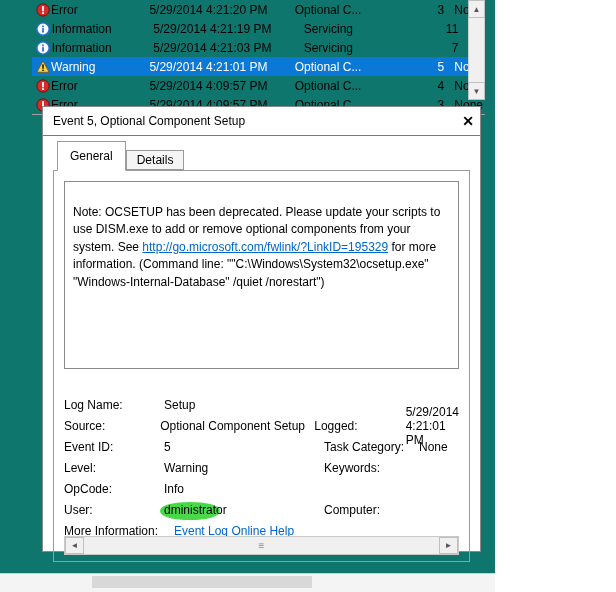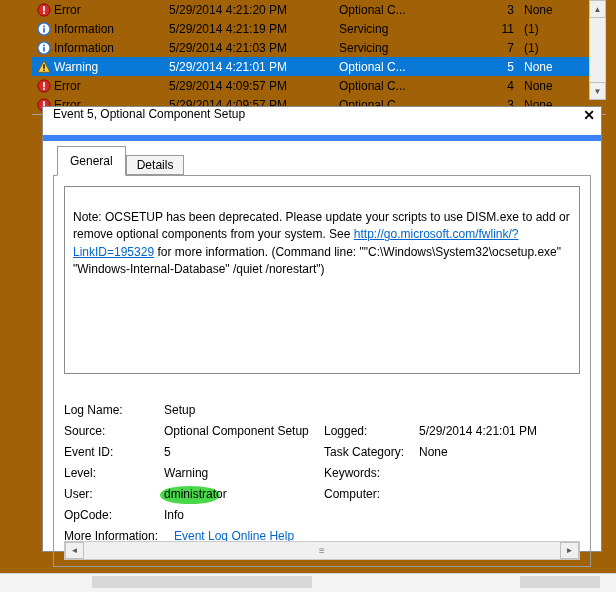--- a/index.html
+++ b/index.html
@@ -1,35 +1,35 @@
 <!DOCTYPE html>
 <html><head>
 <meta charset="utf-8">
 <style>
   html,body{margin:0;padding:0;font-family:"Segoe UI",Tahoma,sans-serif;font-size:12px;color:#000;background:#fff}
-  .app{width:616px;height:592px;position:relative;background:#a16207;overflow:hidden}
+  .app{width:495px;height:592px;position:relative;background:#0f766e;overflow:hidden}
   
   .list{position:absolute;left:32px;top:0;right:10px;border-bottom:1px solid #a0a0a0}
   .row{display:flex;align-items:center;height:19px;padding:0 2px;white-space:nowrap}
   .row.sel{background:#0a78d6;color:#fff}
   .c-icon{width:20px;display:flex;justify-content:center}
   .c-level{width:115px}
   .c-date{width:170px}
   .c-src{width:130px}
   .c-id{width:45px;text-align:right;padding-right:10px}
   .c-cat{flex:1}
   .ic{width:14px;height:14px}
   .vscroll{position:absolute;right:0;top:0;width:17px;height:100px}
   .vscroll .track{position:absolute;inset:0;background:#f0f0f0;border:1px solid #d0d0d0}
   .vscroll .btn{position:absolute;left:0;right:0;height:16px;background:#f0f0f0;border:1px solid #c0c0c0;display:flex;align-items:center;justify-content:center;font-size:8px;color:#555}
   .vscroll .up{top:0}
   .vscroll .down{bottom:0}
   
   .pane{position:absolute;left:42px;right:14px;top:106px;bottom:40px;border:1px solid #8a8a8a;background:#fff}
-  .pane-hdr{height:28px;display:flex;justify-content:space-between;padding:0 6px 0 10px;border-bottom:6px solid #3b82f6}
+  .pane-hdr{height:28px;display:flex;align-items:center;justify-content:space-between;padding:0 6px 0 10px;border-bottom:1px solid #3b82f6}
   .pane-title{font-size:12px}
   .close{font-size:14px;font-weight:bold;cursor:pointer}
   .tabs{display:flex;align-items:flex-end;height:24px;margin:10px 0 0 14px}
   .tab{padding:7px 12px;border:1px solid #9a9a9a;background:#fff;font-size:12px;position:relative;top:1px}
   .tab.active{border-bottom:1px solid #fff;z-index:2}
   .tab.inactive{background:#f4f4f4;top:0;padding:2px 10px}
   .tabbody{margin:0 10px 10px 10px;border:1px solid #9a9a9a;padding:10px;height:370px;position:relative}
   .msgbox{border:1px solid #8a8a8a;padding:22px 8px;height:142px;overflow:hidden;line-height:1.45}
   .msgbox a{color:#0066cc;text-decoration:underline}
   .fields{margin-top:25px}
@@ -178,35 +178,35 @@
           <span class="flab2">Task Category:</span>
           <span class="fval2">None</span>
         </div>
         <div class="frow">
           <span class="flab">Level:</span>
           <span class="fval" style="position:relative">Warning</span>
           <span class="flab2">Keywords:</span>
           <span class="fval2"></span>
         </div>
         <div class="frow">
+          <span class="flab">OpCode:</span>
+          <span class="fval">Info</span>
+        </div>
+        <div class="frow">
           <span class="flab">User:</span>
           <span class="fval" style="position:relative">
             <svg class="scribble" style="left:-4px;top:-2px" width="70" height="20">
                 <ellipse cx="30" cy="10" rx="28" ry="7" stroke="#3fd63f" stroke-width="4" fill="#3fd63f" opacity="0.95"></ellipse>
               </svg>
             <span style="position:relative">dministrator</span>
           </span>
           <span class="flab2">Computer:</span>
           <span class="fval2" style="position:relative"></span>
         </div>
         <div class="frow">
-          <span class="flab">OpCode:</span>
-          <span class="fval">Info</span>
-        </div>
-        <div class="frow">
           <span class="flab" style="width:110px">More Information:</span>
           <a href="#" class="link">Event Log Online Help</a>
         </div>
       </div>
 
       <div class="hscroll">
         <div class="btn">◄</div>
         <div class="track">
             <span>≡</span>
           </div>

